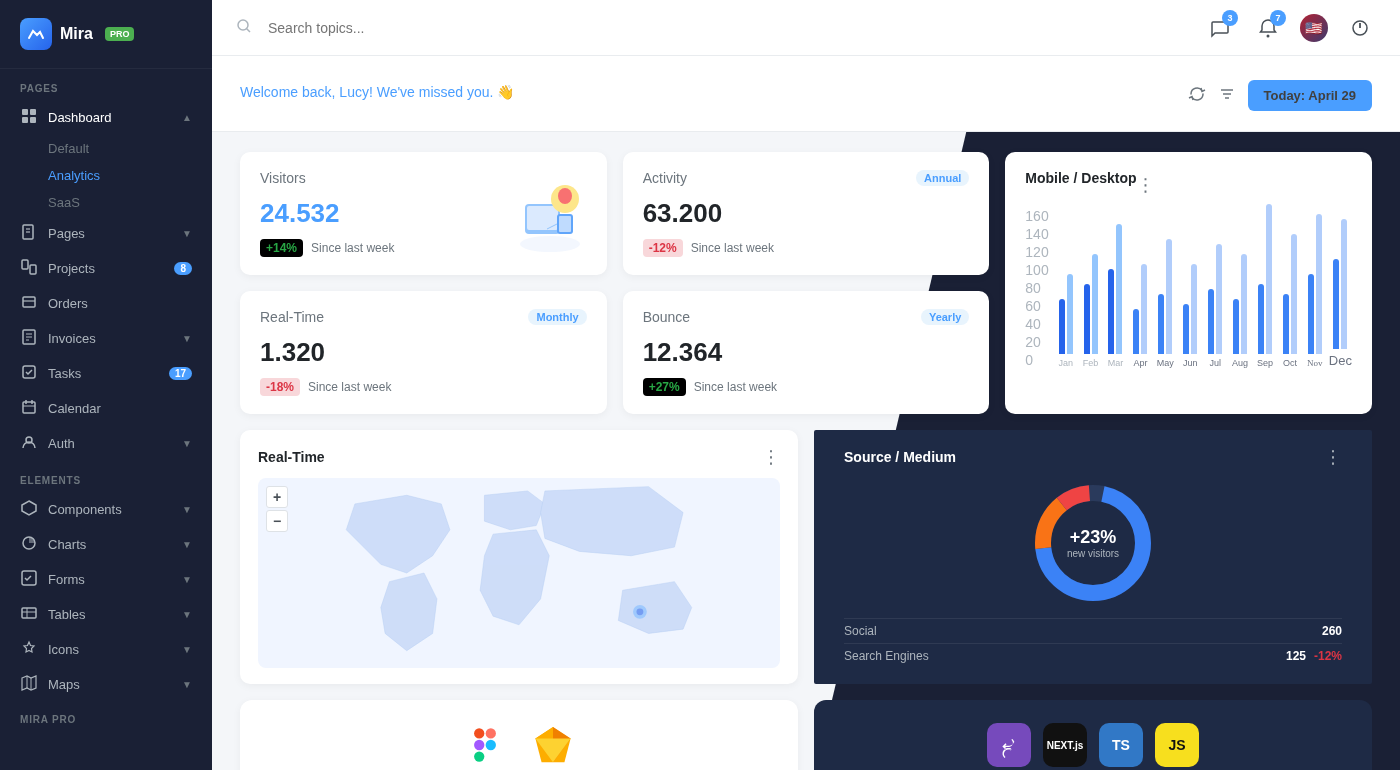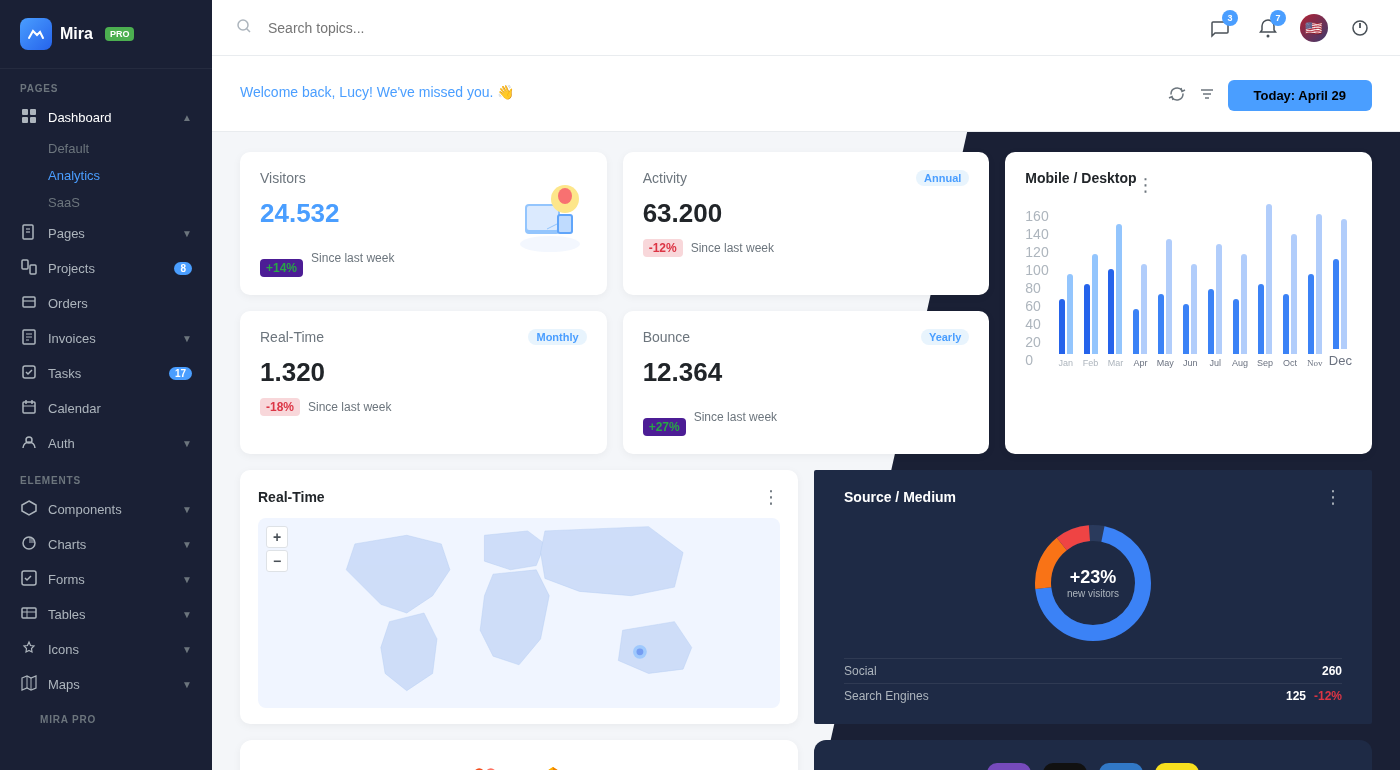--- a/index.html
+++ b/index.html
@@ -128,22 +128,22 @@
       border-bottom: 1px solid #e9ecef;
       display: flex; align-items: flex-start; justify-content: space-between;
       position: relative; z-index: 1;
     }
     .page-title { font-size: 22px; font-weight: 700; color: #212529; }
     .page-subtitle { font-size: 14px; color: #6c757d; margin-top: 4px; }
     .page-subtitle span { color: #4a9eff; }
     .header-actions { display: flex; align-items: center; gap: 12px; }
     .header-icon-btn { cursor: pointer; color: #6c757d; font-size: 16px; }
     .date-btn {
-      background: #4a9eff; color: #000000; border: none; border-radius: 6px;
-      padding: 8px 26px; font-size: 13px; font-weight: 600; cursor: pointer;
+      background: #4a9eff; color: #404040; border: none; border-radius: 6px;
+      padding: 8px 16px; font-size: 13px; font-weight: 600; cursor: pointer;
     }
 
     
     .stats-grid {
       display: grid;
       grid-template-columns: 1fr 1fr 1fr;
       gap: 16px;
       padding: 20px 28px 0;
       position: relative; z-index: 1;
     }
@@ -158,41 +158,41 @@
     .stat-badge {
       font-size: 11px; font-weight: 600; padding: 2px 8px; border-radius: 12px;
     }
     .badge-annual { background: #e8f4fd; color: #4a9eff; }
     .badge-monthly { background: #e8f4fd; color: #4a9eff; }
     .badge-yearly { background: #e8f4fd; color: #4a9eff; }
     .stat-value { font-size: 26px; font-weight: 700; color: #212529; margin-bottom: 10px; }
     .stat-value.blue { color: #4a9eff; }
     .stat-footer { display: flex; align-items: center; gap: 8px; font-size: 12px; }
     .stat-change { font-weight: 600; padding: 2px 6px; border-radius: 4px; }
-    .stat-change.pos { color: #28a745; background: #4c1d95; margin-top: 20px; }
+    .stat-change.pos { color: #28a745; background: #000000; }
     .stat-change.neg { color: #dc3545; background: #f8d7da; }
     .stat-since { color: #6c757d; }
 
     
     .chart-card {
       background: white;
       border-radius: 10px;
       padding: 18px 20px;
       box-shadow: 0 2px 8px rgba(0,0,0,0.05);
     }
     .chart-title { font-size: 14px; font-weight: 600; color: #212529; margin-bottom: 14px; }
     .chart-more { color: #6c757d; cursor: pointer; font-size: 18px; letter-spacing: 2px; }
     .bar-col { display: flex; flex-direction: column; align-items: center; flex: 1; }
 
     
     ::-webkit-scrollbar { width: 4px; }
     ::-webkit-scrollbar-track { background: transparent; }
     ::-webkit-scrollbar-thumb { background: rgba(0,0,0,0.2); border-radius: 2px; }
 
-    .mira-pro-section { padding: 8px 12px; margin-top: 4px; margin-left: 28px; }
+    .mira-pro-section { padding: 8px 20px; margin-top: 4px; }
     .mira-pro-label {
       font-size: 10px; font-weight: 600; color: #6c757d;
       letter-spacing: 0.08em; text-transform: uppercase;
     }
   </style>
 </head>
 <body>
 
 <div class="sidebar">
   <div class="sidebar-logo">

